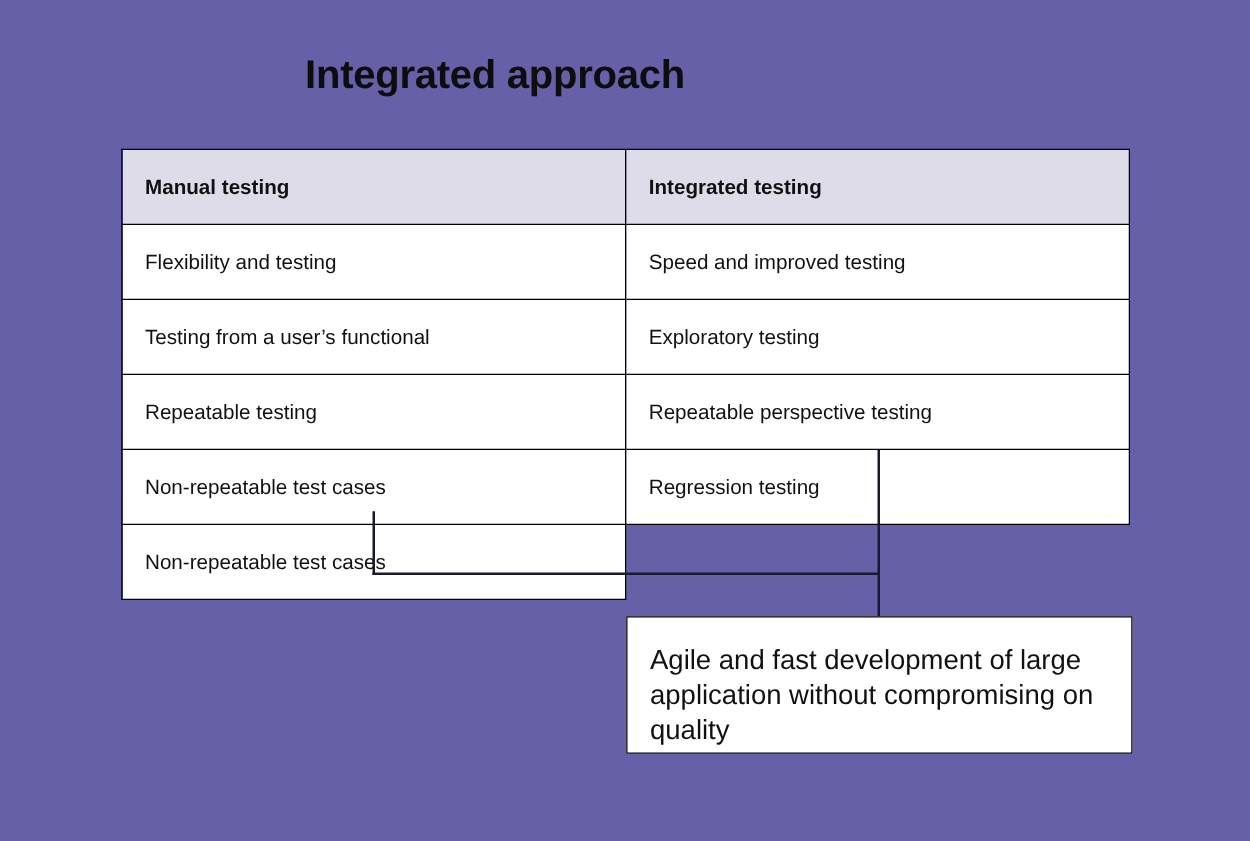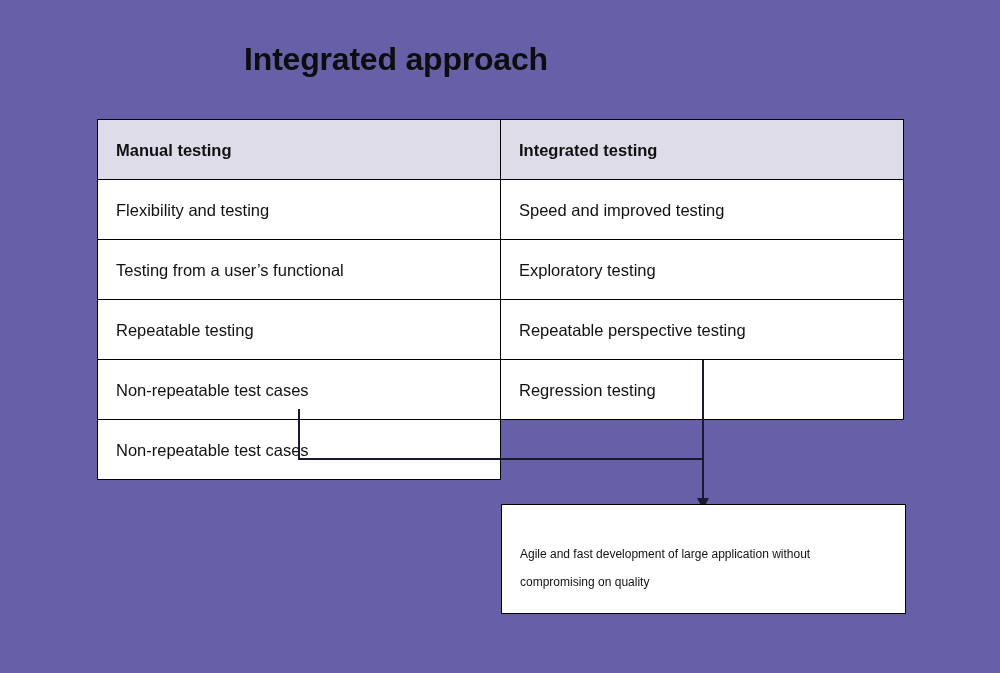--- a/index.html
+++ b/index.html
@@ -103,28 +103,28 @@
     height: 0;
     border-left: 6px solid transparent;
     border-right: 6px solid transparent;
     border-top: 11px solid #1a1a2e;
   }
 
   
   #outcome-box {
     position: absolute;
     left: 501px;
-    top: 504px;
+    top: 493px;
     width: 405px;
     height: 110px;
     box-sizing: border-box;
     background: #ffffff;
     border: 1.5px solid #000000;
-    padding: 35px 20px 0 18px;
-    font-size: 12px;
+    padding: 20px 20px 0 18px;
+    font-size: 22px;
     line-height: 28px;
     color: #111111;
   }
 </style>
 </head>
 <body>
 
 <div id="canvas">
 
   <div id="page-title">Integrated approach</div>

